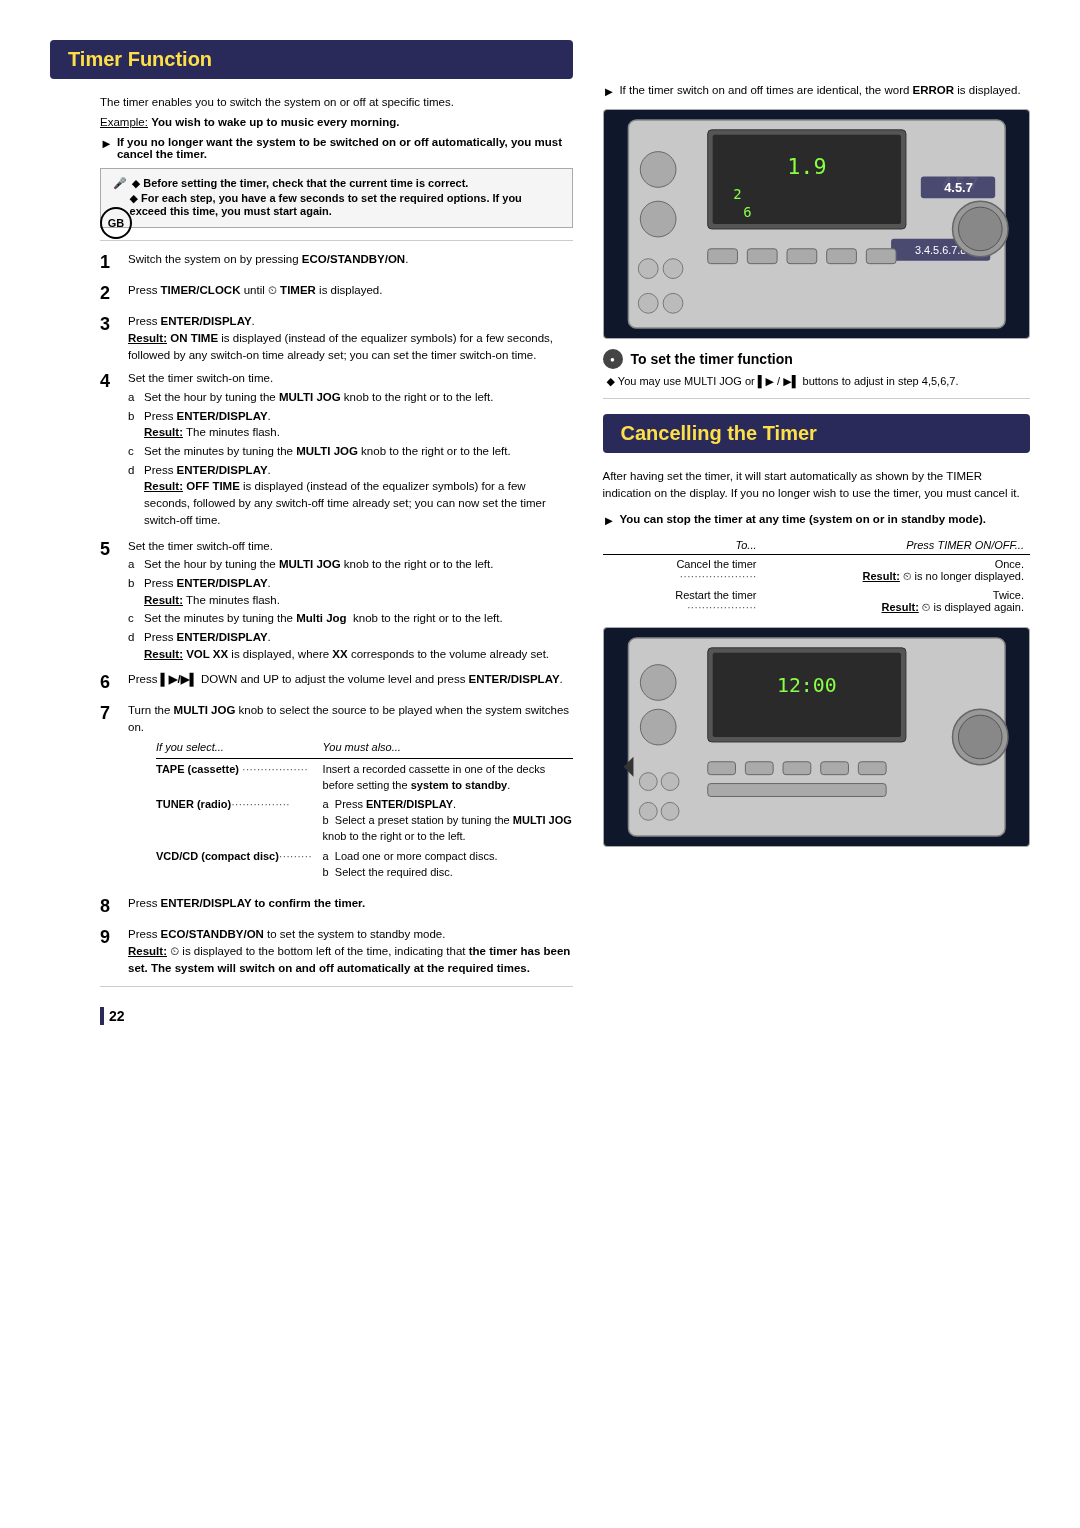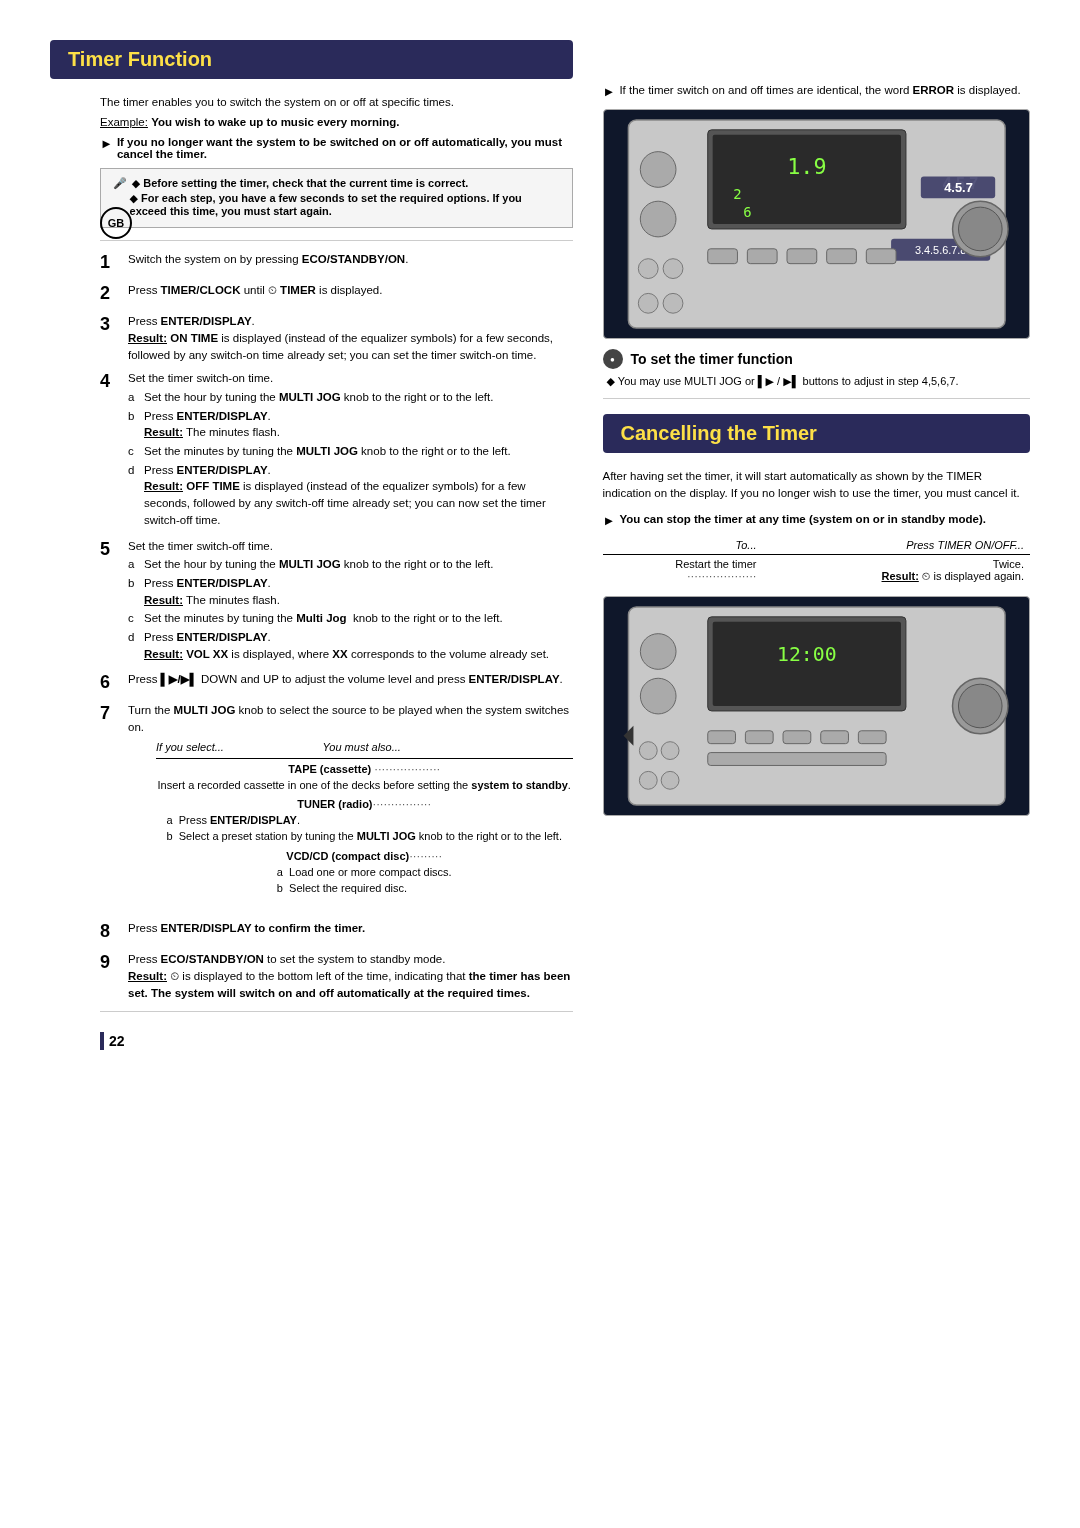--- a/index.html
+++ b/index.html
@@ -123,37 +123,36 @@
     .bold { font-weight: bold; }
     .underline { text-decoration: underline; }
     hr.divider {
       border: none;
       border-top: 1px solid #ccc;
       margin: 10px 0;
     }
     .table-section {
       margin-left: 28px;
       margin-top: 4px;
-      margin-bottom: 16px;
+      margin-bottom: 7px;
     }
     .table-header-row {
       display: flex;
       font-size: 11px;
       border-bottom: 1px solid #000;
       padding-bottom: 2px;
       margin-bottom: 3px;
     }
     .table-col1 { flex: 0.8; }
     .table-col2 { flex: 1.2; }
     .table-data-row {
       display: flex;
       font-size: 11px;
       margin-bottom: 4px;
-      align-items: center;
-      flex-direction: column;
+      align-items: flex-start;
     }
     .table-data-row .dots {
       color: #555;
     }
     .right-arrow {
       font-size: 13px;
       margin-right: 4px;
     }
     
     .device-img {
@@ -500,20 +499,24 @@
         <div class="bold">You can stop the timer at any time (system on or in standby mode).</div>
       </div>
 
       <table class="cancel-table">
         <tbody>
             <tr class="cancel-table-header">
           <td class="to-col"><em>To...</em></td>
           <td class="press-col"><em>Press TIMER ON/OFF...</em></td>
         </tr>
         <tr>
+          <td class="to-col">Cancel the timer <span style="color:#555">·····················</span></td>
+          <td class="press-col">Once.<br><span class="result-label underline bold">Result:</span> ⏲ is no longer displayed.</td>
+        </tr>
+        <tr>
           <td class="to-col">Restart the timer <span style="color:#555">···················</span></td>
           <td class="press-col">Twice.<br><span class="result-label underline bold">Result:</span> ⏲ is displayed again.</td>
         </tr>
       </tbody>
         </table>
 
       <div class="device-img device-img-bottom">
         <svg class="device-svg" viewBox="0 0 400 220" xmlns="http://www.w3.org/2000/svg">
 
           <rect x="10" y="10" width="380" height="200" rx="8" ry="8" fill="#c8c8c8" stroke="#888" stroke-width="1.5"></rect>

